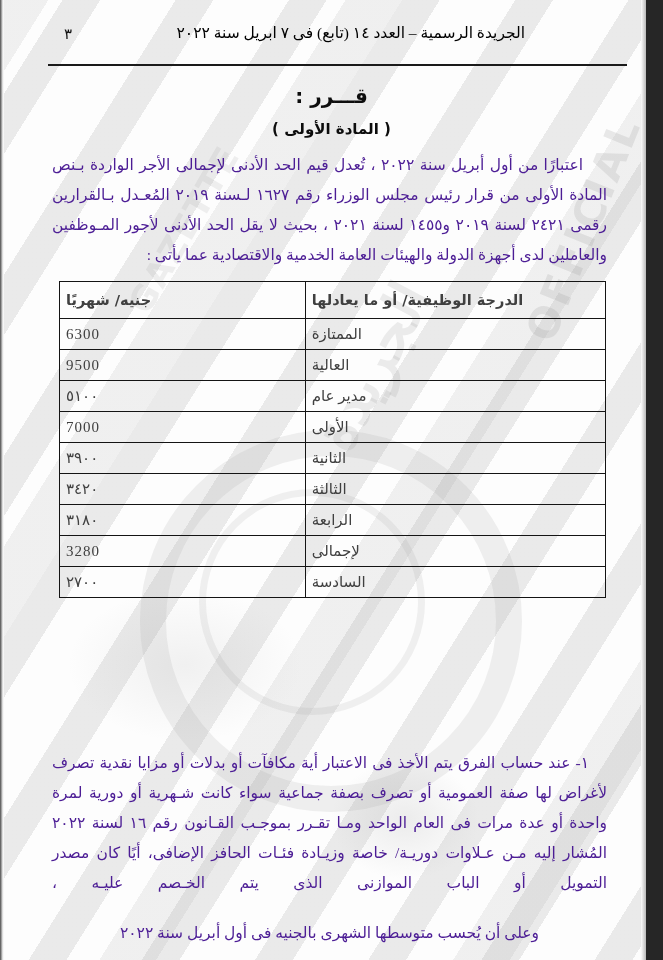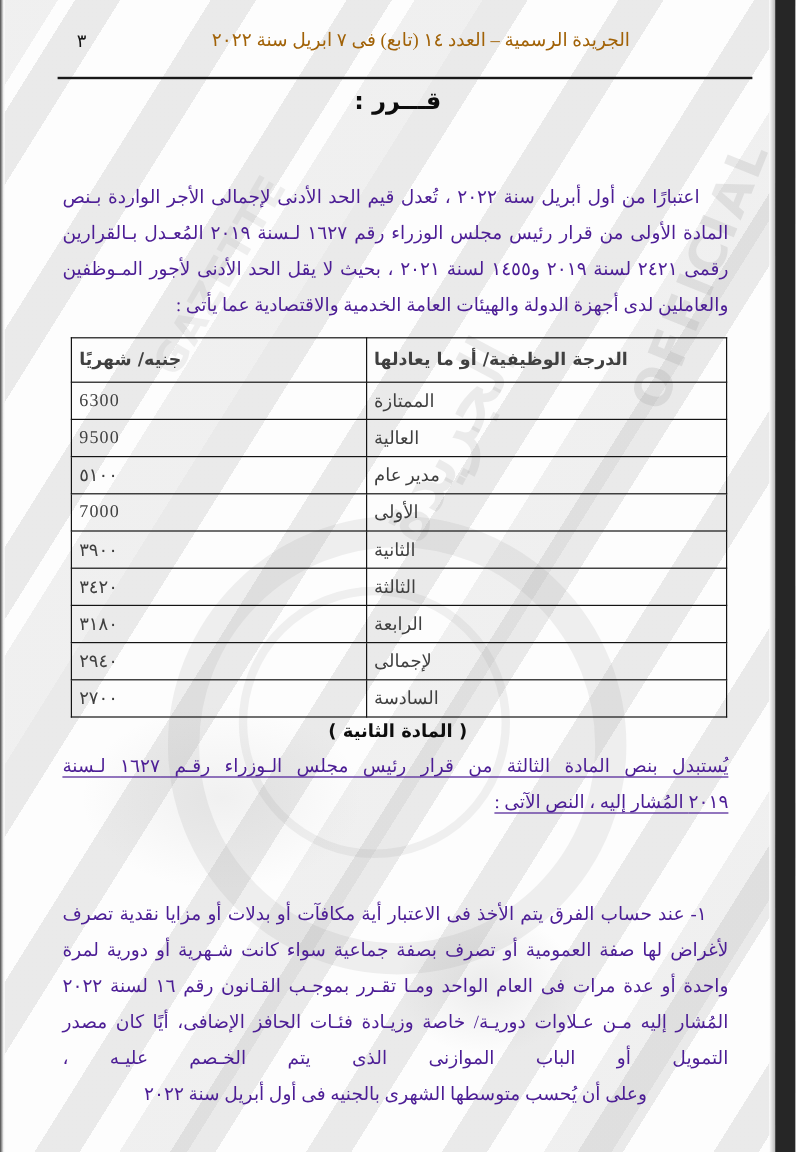--- a/index.html
+++ b/index.html
@@ -144,21 +144,21 @@
     left: 42px;
     right: 30px;
     height: 30px;
     direction: rtl;
   }
   #masthead-title {
     position: absolute;
     right: 108px;
     top: 0;
     font-size: 15.5px;
-    color: #a16207;
+    color: #000000;
     white-space: nowrap;
     font-family: "Liberation Serif", "DejaVu Sans", serif;
   }
   #page-number {
     position: absolute;
     left: 22px;
     top: 1px;
     font-size: 15px;
     color: #111;
     font-family: "Liberation Serif", "DejaVu Sans", serif;
@@ -177,21 +177,21 @@
     position: absolute;
     left: 0;
     right: 0;
     text-align: center;
     font-weight: bold;
     color: #0d0d0d;
     direction: rtl;
     font-family: "DejaVu Sans", sans-serif;
   }
   #decree-heading {
-    top: 72px;
+    top: 84px;
     font-size: 20px;
     letter-spacing: 0px;
   }
   #article-one-heading {
     top: 120px;
     font-size: 15px;
   }
   #article-two-heading {
     top: 600px;
     font-size: 15px;
@@ -252,20 +252,21 @@
     top: 748px;
     right: 56px;
     left: 52px;
     text-indent: 18px;
   }
   #para-item-1 .last-line {
     display: block;
     text-align: justify;
     text-align-last: center;
     text-indent: 0;
+    margin-top: 20px;
   }
 
   
   #wage-table {
     position: absolute;
     top: 281px;
     right: 57px;
     width: 547px;
     border-collapse: collapse;
     direction: rtl;
@@ -313,20 +314,21 @@
   <div id="content">
 
     <div id="masthead">
       <div id="masthead-title">الجريدة الرسمية – العدد ١٤ (تابع) فى ٧ ابريل سنة ٢٠٢٢</div>
       <div id="page-number">٣</div>
     </div>
     <div id="header-rule"></div>
 
     <div id="decree-heading" class="center-heading">قـــرر :</div>
 
+    <div id="article-one-heading" class="center-heading">( المادة الأولى )</div>
 
     <div id="para-article-one" class="para"><span>اعتبارًا من أول أبريل سنة ٢٠٢٢ ، تُعدل قيم الحد الأدنى لإجمالى الأجر الواردة بـنص</span> <span>المادة الأولى من قرار رئيس مجلس الوزراء رقم ١٦٢٧ لـسنة ٢٠١٩ المُعـدل بـالقرارين</span> <span>رقمى ٢٤٢١ لسنة ٢٠١٩ و١٤٥٥ لسنة ٢٠٢١ ، بحيث لا يقل الحد الأدنى لأجور المـوظفين</span> <span class="last-line">والعاملين لدى أجهزة الدولة والهيئات العامة الخدمية والاقتصادية عما يأتى :</span></div>
 
     <table id="wage-table">
       <thead>
         <tr>
           <th class="col-grade">الدرجة الوظيفية/ أو ما يعادلها</th>
           <th class="col-amount">جنيه/ شهريًا</th>
         </tr>
       </thead>
@@ -355,32 +357,30 @@
           <tr>
             <td class="col-grade">الثالثة</td>
             <td class="col-amount amount">٣٤٢٠</td>
           </tr>
           <tr>
             <td class="col-grade">الرابعة</td>
             <td class="col-amount amount">٣١٨٠</td>
           </tr>
           <tr>
             <td class="col-grade">لإجمالى</td>
-            <td class="col-amount amount">٢٩٤٠</td>
+            <td class="col-amount amount">3280</td>
           </tr>
           <tr>
             <td class="col-grade">السادسة</td>
             <td class="col-amount amount">٢٧٠٠</td>
           </tr>
         </tbody>
     </table>
 
-    <div id="article-two-heading" class="center-heading">( المادة الثانية )</div>
-
-    <div id="para-article-two-a" class="para underlined"><span>يُستبدل بنص المادة الثالثة من قرار رئيس مجلس الـوزراء رقـم ١٦٢٧ لـسنة</span> <span class="last-line">٢٠١٩ المُشار إليه ، النص الآتى :</span></div>
+
 
 
     <div id="para-item-1" class="para"><span>١- عند حساب الفرق يتم الأخذ فى الاعتبار أية مكافآت أو بدلات أو مزايا نقدية</span> <span>تصرف لأغراض لها صفة العمومية أو تصرف بصفة جماعية سواء كانت شـهرية</span> <span>أو دورية لمرة واحدة أو عدة مرات فى العام الواحد ومـا تقـرر بموجـب القـانون</span> <span>رقم ١٦ لسنة ٢٠٢٢ المُشار إليه مـن عـلاوات دوريـة/ خاصة وزيـادة فئـات</span> <span>الحافز الإضافى، أيًا كان مصدر التمويل أو الباب الموازنى الذى يتم الخـصم عليـه ،</span> <span class="last-line">وعلى أن يُحسب متوسطها الشهرى بالجنيه فى أول أبريل سنة ٢٠٢٢</span></div>
 
   </div>
 
   <div id="edge-left"></div>
   <div id="edge-right-soft"></div>
   <div id="edge-right"></div>
 </div>

